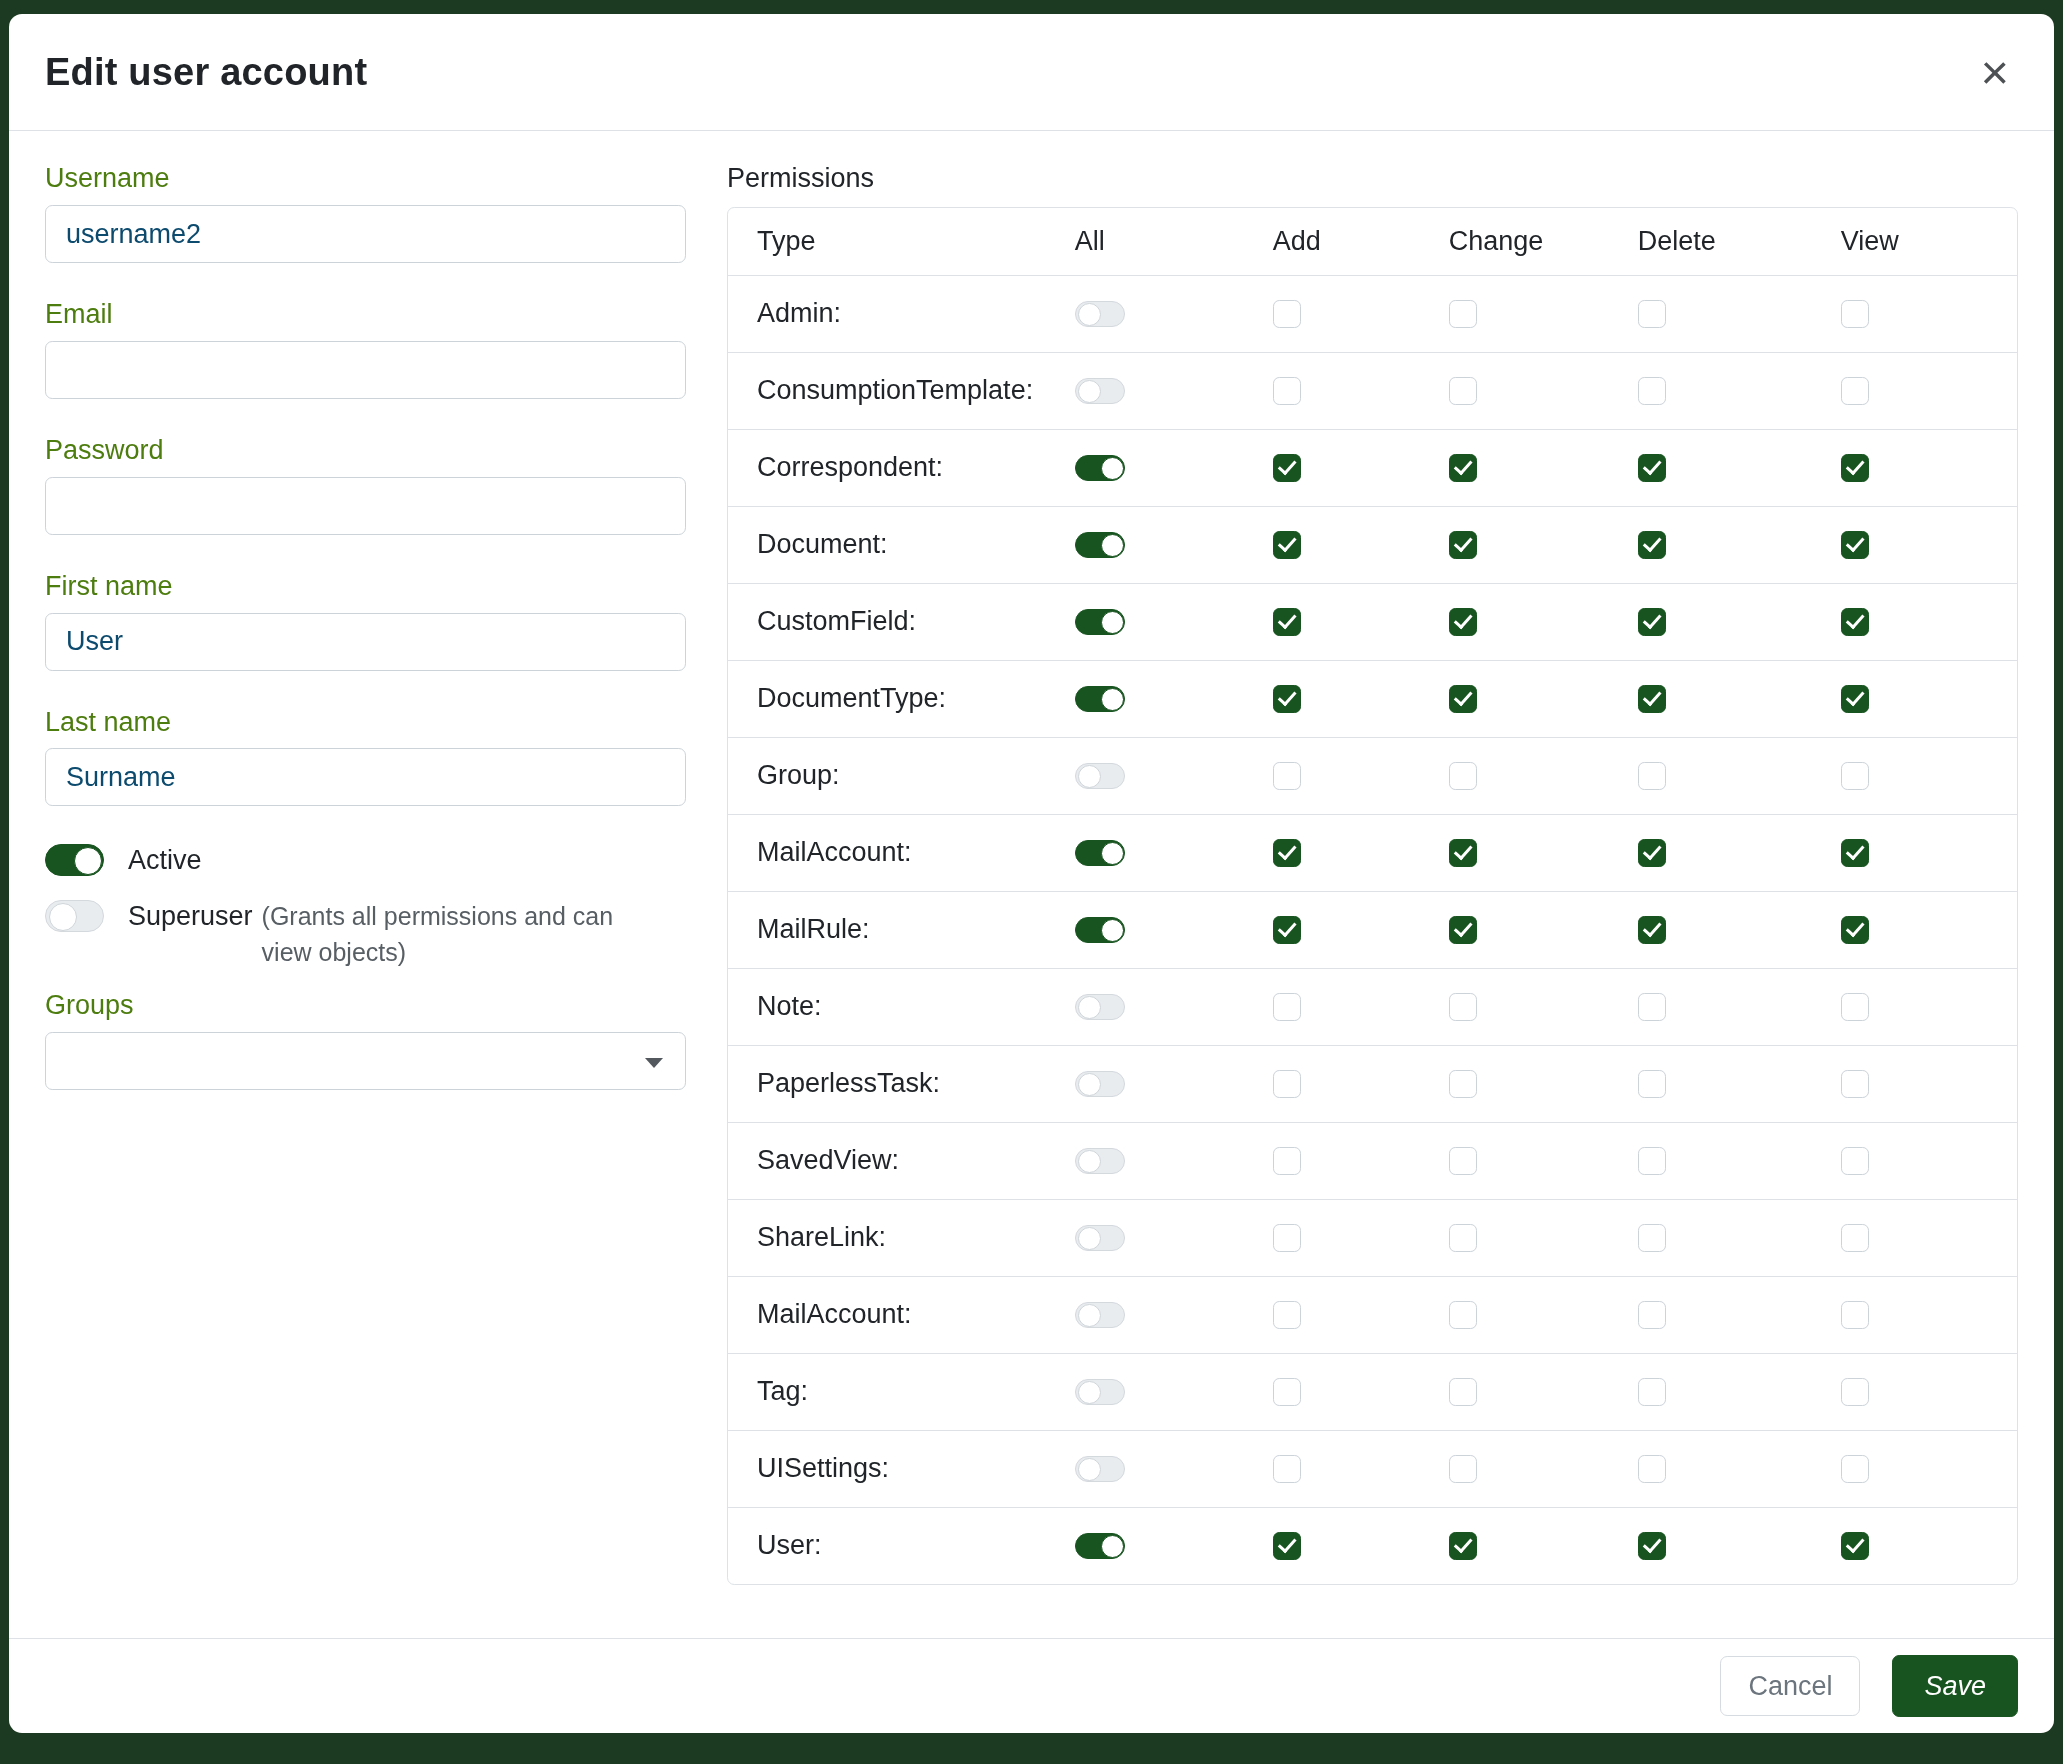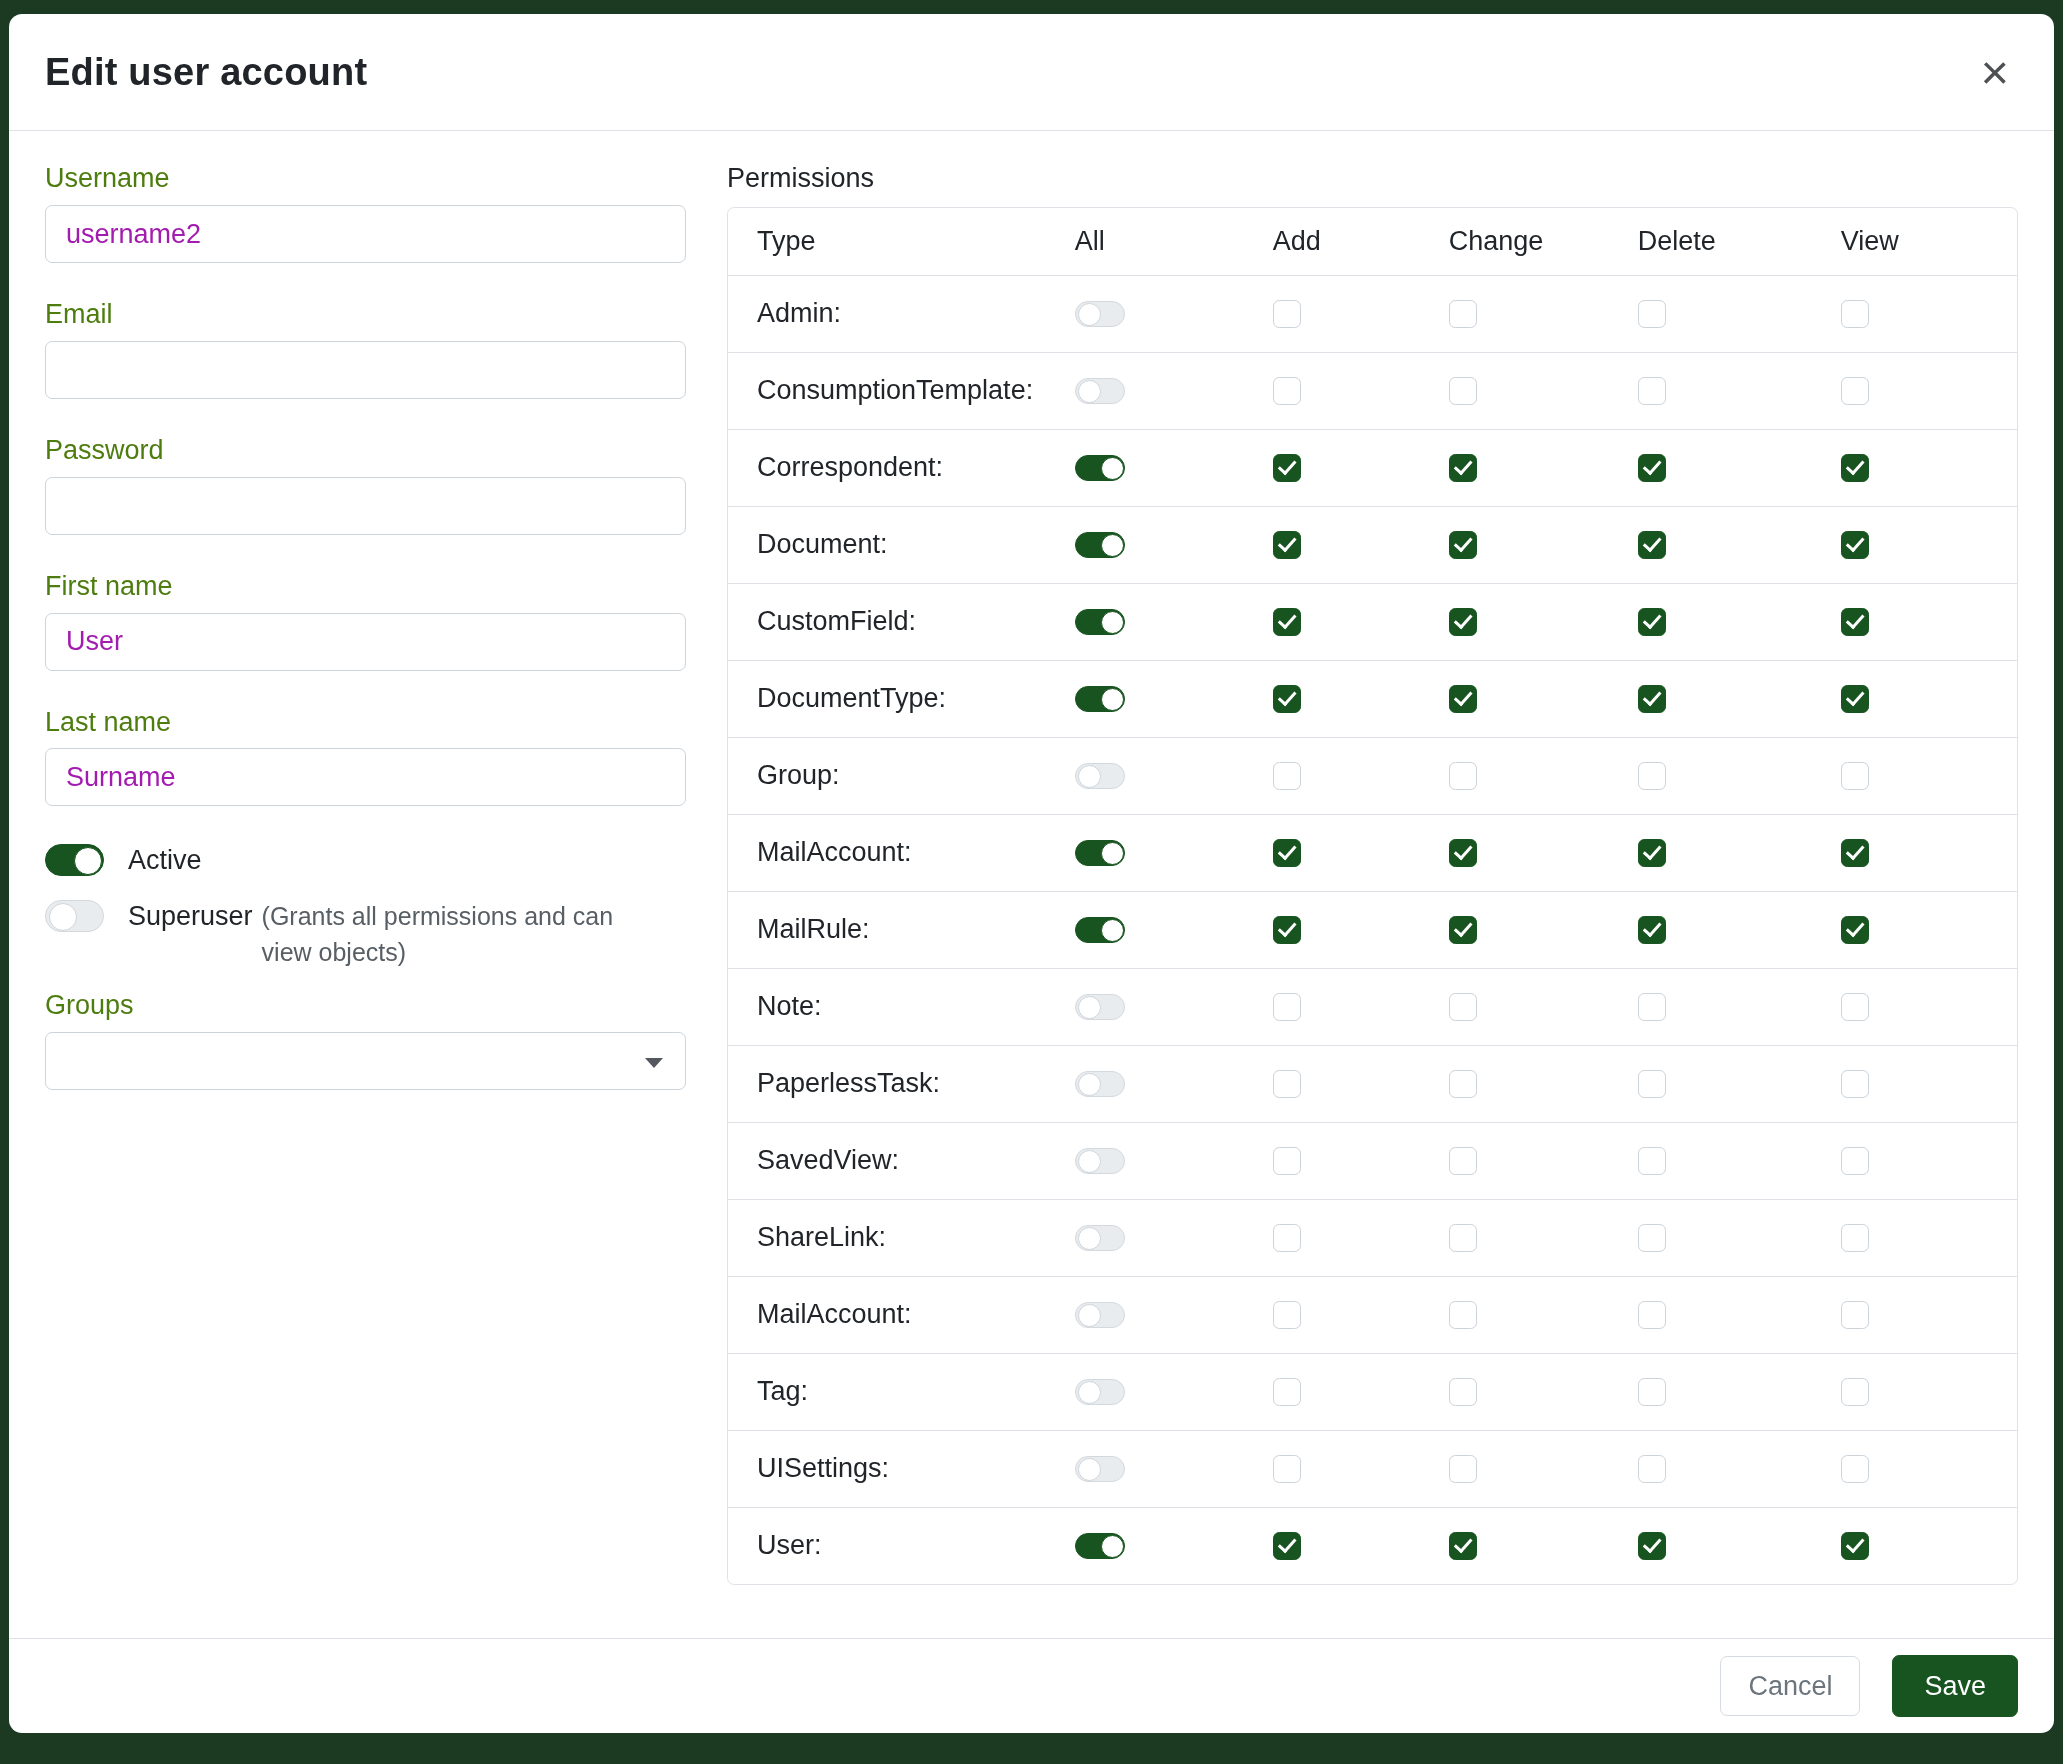--- a/index.html
+++ b/index.html
@@ -60,21 +60,21 @@
     color: #4d7c0f;
     margin-bottom: 10.8px;
   }
   .text-input {
     width: 100%;
     height: 58px;
     border: 0.9px solid #ccd3d9;
     border-radius: 7.2px;
     font-family: inherit;
     font-size: 27px;
-    color: #a21caf;
+    color: #0c4a6e;
     padding: 0 20px;
     outline: none;
     background: #fff;
   }
   
   .toggle {
     position: relative;
     width: 59px; height: 32px;
     border-radius: 16px;
     background: #e9ecef;
@@ -230,20 +230,21 @@
   .btn-cancel {
     background: #fff;
     color: #6c757d;
     border: 0.9px solid #d5dbe0;
   }
   .btn-save {
     background: #17541f;
     color: #ffffff;
     border: 0.9px solid #17541f;
     padding: 13.5px 31px;
+    font-style: italic;
   }
 </style>
 </head>
 <body>
 
 <div class="modal">
 
   <div class="modal-header">
     <div class="modal-title">Edit user account</div>
     <button class="close-btn">×</button>

